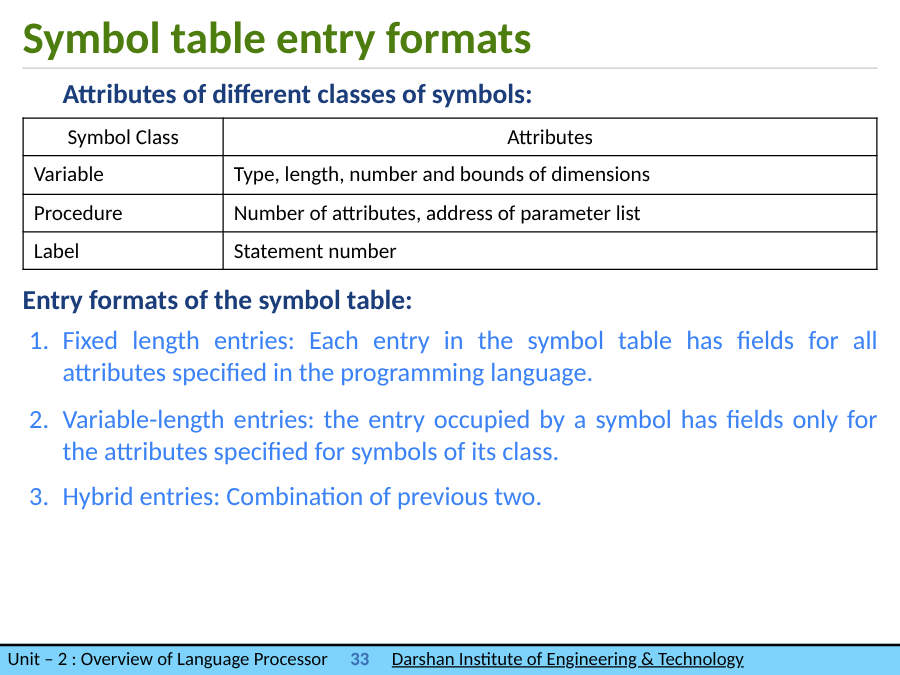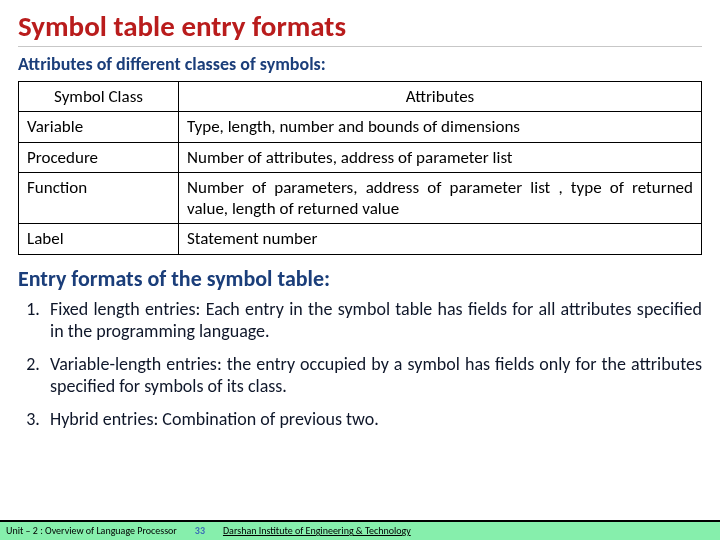--- a/index.html
+++ b/index.html
@@ -9,32 +9,33 @@
     background: #ffffff;
     font-family: Calibri, "Segoe UI", Arial, sans-serif;
     color: #000;
     position: relative;
     overflow: hidden;
   }
   .slide {
     padding: 8px 18px 0 18px;
   }
   .title {
-    font-size: 29px;
+    font-size: 36px;
     font-weight: 700;
-    color: #b91c1c;
+    color: #4d7c0f;
     padding-bottom: 2px;
     border-bottom: 1px solid #c7c7c7;
     margin-bottom: 6px;
   }
   .subtitle1 {
-    font-size: 18px;
+    font-size: 22px;
     font-weight: 700;
     color: #1b3e7a;
     margin-bottom: 6px;
+    margin-left: 32px;
   }
   table.sym {
     width: 100%;
     border-collapse: collapse;
     margin-bottom: 10px;
   }
   table.sym th, table.sym td {
     border: 1px solid #000;
     padding: 4px 8px;
     font-size: 17px;
@@ -50,39 +51,39 @@
   table.sym td:last-child { text-align: justify; }
   .subtitle2 {
     font-size: 22px;
     font-weight: 700;
     color: #1b3e7a;
     margin-bottom: 6px;
   }
   ol.formats {
     list-style: decimal;
     padding-left: 26px;
-    font-size: 18px;
-    color: #0f172a;
+    font-size: 21px;
+    color: #3b82f6;
   }
   ol.formats li {
     text-align: justify;
     margin-bottom: 10px;
     line-height: 1.25;
     padding-left: 6px;
   }
   ol.formats li:last-child { margin-bottom: 2px; }
   .footer {
     position: absolute;
     left: 0; right: 0; bottom: 0;
     border-top: 2px solid #000;
     display: flex;
     align-items: center;
-    font-size: 10px;
+    font-size: 15px;
     padding: 2px 6px 3px 6px;
-    background: #86efac;
+    background: #7dd3fc;
   }
   .footer .left { flex: 0 0 auto; }
   .footer .page {
     color: #3b6fb6;
     padding: 0 18px;
     font-weight: bold;
   }
   .footer .right { flex: 1 1 auto; text-align: left; text-decoration: underline; }
 </style>
 </head>
@@ -103,24 +104,20 @@
     <tbody>
       <tr>
         <td>Variable</td>
         <td>Type, length, number and bounds of dimensions</td>
       </tr>
       <tr>
         <td>Procedure</td>
         <td>Number of attributes, address of parameter list</td>
       </tr>
       <tr>
-        <td>Function</td>
-        <td>Number of parameters, address of parameter list , type of returned value, length of returned value</td>
-      </tr>
-      <tr>
         <td>Label</td>
         <td>Statement number</td>
       </tr>
     </tbody>
   </table>
 
   <div class="subtitle2">Entry formats of the symbol table:</div>
 
   <ol class="formats">
     <li>Fixed length entries: Each entry in the symbol table has fields for all attributes specified in the programming language.</li>

